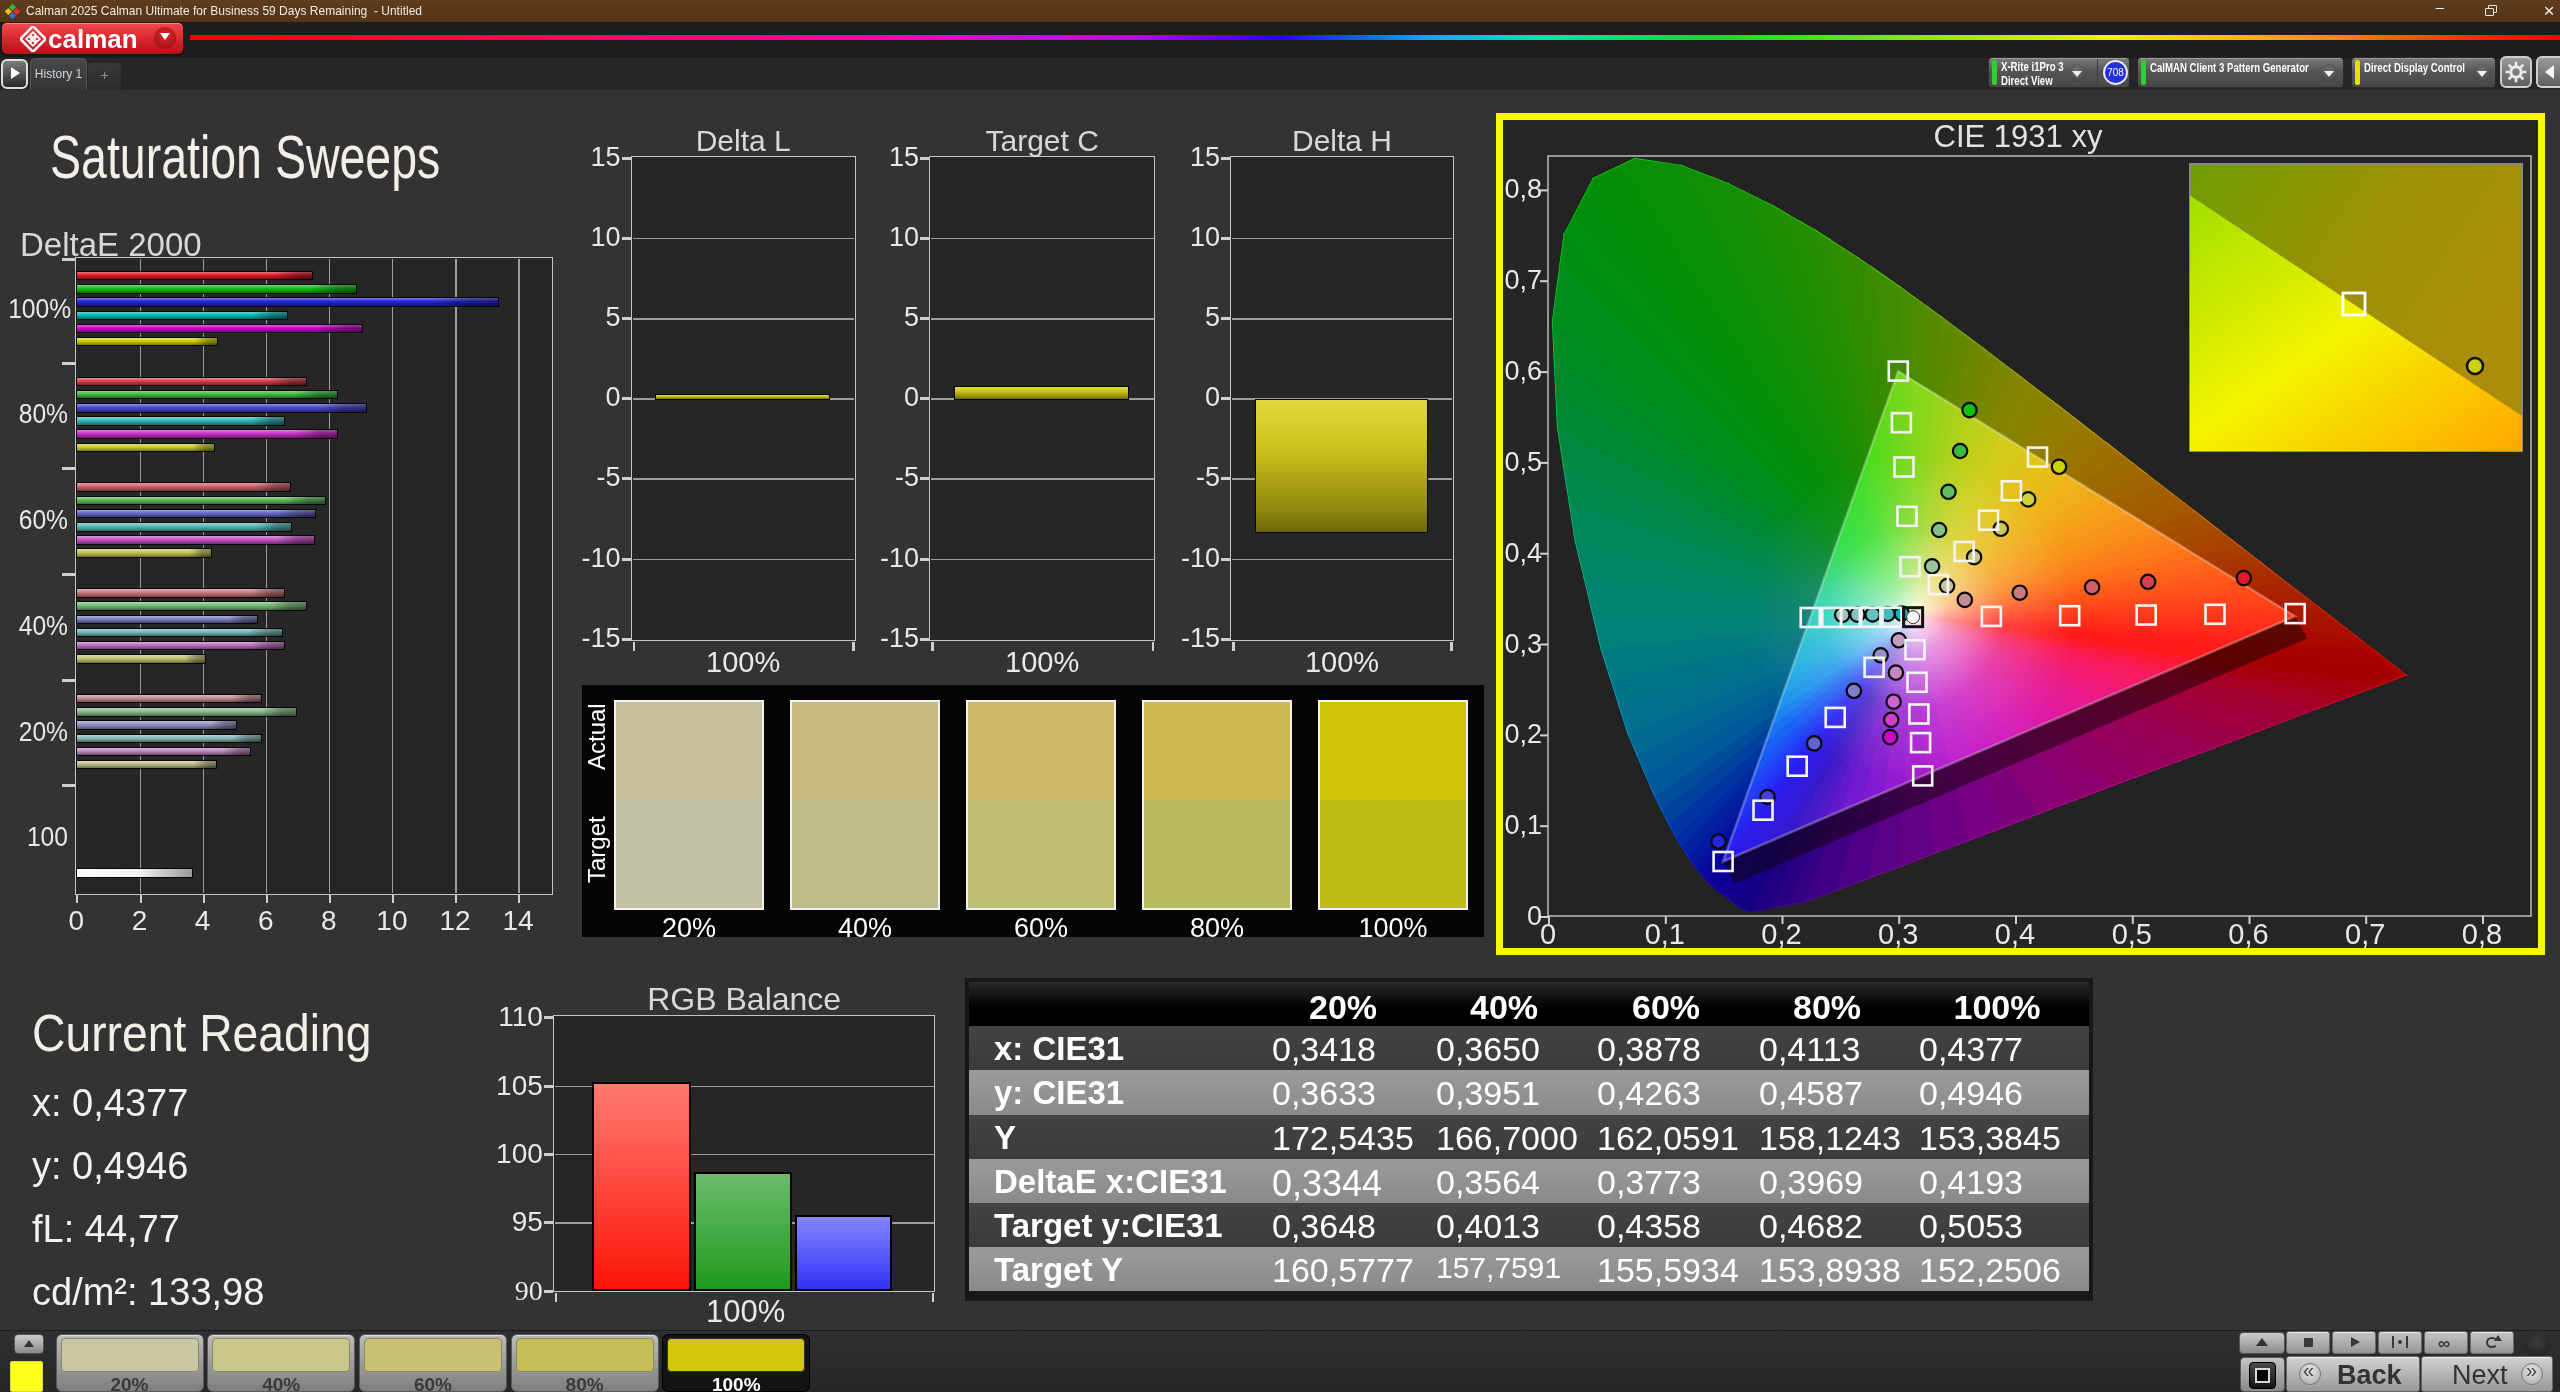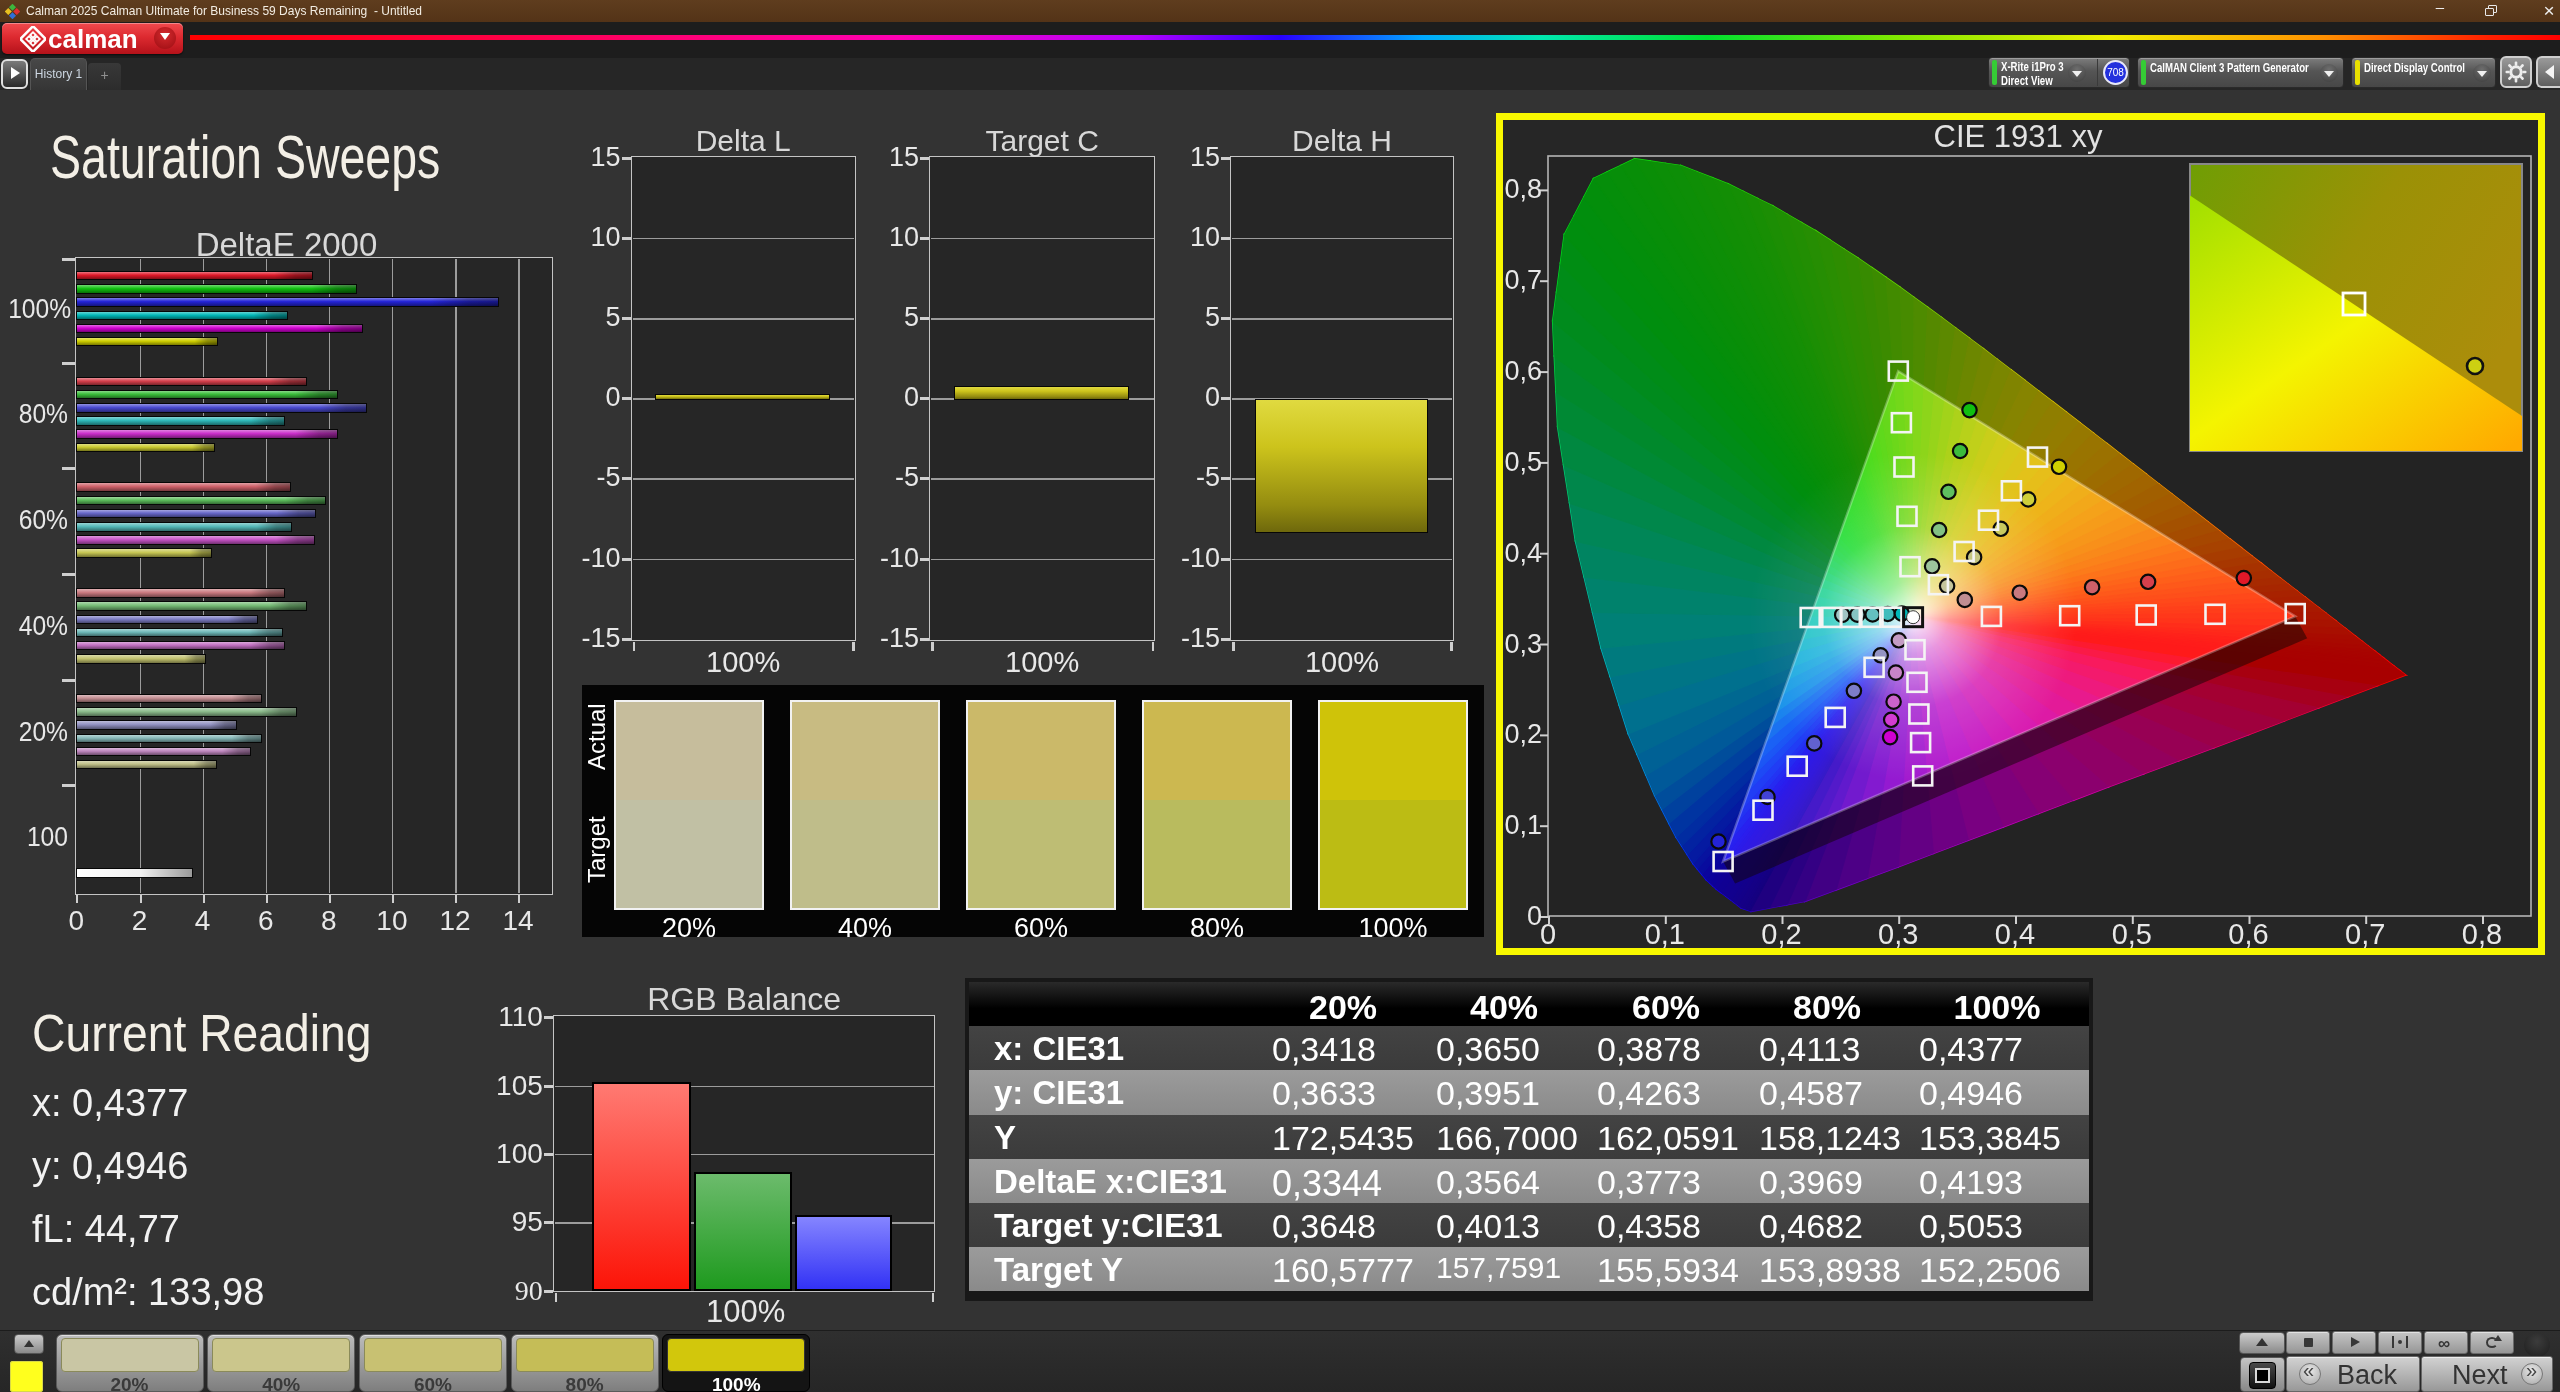--- a/index.html
+++ b/index.html
@@ -71,21 +71,21 @@
       <rect x="9.7" y="0.5" width="2.6" height="4.2" rx="1" transform="rotate(180 11 11)"></rect>
       <rect x="9.7" y="0.5" width="2.6" height="4.2" rx="1" transform="rotate(225 11 11)"></rect>
       <rect x="9.7" y="0.5" width="2.6" height="4.2" rx="1" transform="rotate(270 11 11)"></rect>
       <rect x="9.7" y="0.5" width="2.6" height="4.2" rx="1" transform="rotate(315 11 11)"></rect>
     </g>
   </svg>
 <div style="position:absolute;left:2536px;top:56px;width:24px;height:32px;border-radius:6px 0 0 6px;background:linear-gradient(180deg,#9a9a9a,#5e5e5e);border:2px solid #cfcfcf;border-right:none;"></div>
 <div style="position:absolute;left:2545px;top:65px;width:0;height:0;border-top:7px solid transparent;border-bottom:7px solid transparent;border-right:9px solid #f5f5f5;"></div>
 <div style="position:absolute;left:50px;top:121px;font-size:62px;letter-spacing:0px;color:#f3efe6;transform:scaleX(0.75);transform-origin:left top;white-space:nowrap;">Saturation Sweeps</div>
 <div style="position:absolute;left:74.8px;top:257.2px;width:478.1px;height:637.4px;background:#262626;border:1.6px solid #c4c4c4;"></div>
-<div style="position:absolute;left:20.0px;top:226px;width:533px;text-align:center;font-size:33px;color:#d8d8d8;">DeltaE 2000</div>
+<div style="position:absolute;left:20.0px;top:226px;width:533px;text-align:left;font-size:33px;color:#d8d8d8;">DeltaE 2000</div>
 <div style="position:absolute;left:139.5px;top:258.8px;width:1.6px;height:634.2px;background:#9c9c9c;"></div>
 <div style="position:absolute;left:202.6px;top:258.8px;width:1.6px;height:634.2px;background:#9c9c9c;"></div>
 <div style="position:absolute;left:265.7px;top:258.8px;width:1.6px;height:634.2px;background:#9c9c9c;"></div>
 <div style="position:absolute;left:328.8px;top:258.8px;width:1.6px;height:634.2px;background:#9c9c9c;"></div>
 <div style="position:absolute;left:391.9px;top:258.8px;width:1.6px;height:634.2px;background:#9c9c9c;"></div>
 <div style="position:absolute;left:455.0px;top:258.8px;width:1.6px;height:634.2px;background:#9c9c9c;"></div>
 <div style="position:absolute;left:518.1px;top:258.8px;width:1.6px;height:634.2px;background:#9c9c9c;"></div>
 <div style="position:absolute;left:76.4px;top:895.0px;width:2px;height:8px;background:#cfcfcf;"></div>
 <div style="position:absolute;left:56.4px;top:905px;width:40px;text-align:center;font-size:28px;color:#e8e8e8;">0</div>
 <div style="position:absolute;left:139.5px;top:895.0px;width:2px;height:8px;background:#cfcfcf;"></div>
@@ -617,16 +617,16 @@
 <div style="position:absolute;left:2351px;top:1337px;width:0;height:0;border-top:5.5px solid transparent;border-bottom:5.5px solid transparent;border-left:9px solid #383838;"></div>
 <div style="position:absolute;left:2392px;top:1336px;width:16px;height:12px;border-left:2px solid #383838;border-right:2px solid #383838;"></div>
 <div style="position:absolute;left:2398px;top:1340px;width:4px;height:4px;background:#383838;border-radius:50%;"></div>
 <div style="position:absolute;left:2438px;top:1334px;font-size:17px;font-weight:bold;color:#383838;">∞</div>
 <div style="position:absolute;left:2486px;top:1337px;width:12px;height:11px;border:2.2px solid #383838;border-radius:50%;border-right-color:transparent;"></div>
 <div style="position:absolute;left:2494px;top:1335px;width:0;height:0;border-left:4px solid transparent;border-right:4px solid transparent;border-bottom:6px solid #383838;"></div>
 <div style="position:absolute;left:2524px;top:1333px;width:26px;height:24px;border-radius:50%;background:radial-gradient(circle at 50% 35%,#3c3c3c,#1d1d1d);"></div>
 <div style="position:absolute;left:2286px;top:1356px;width:134px;height:36px;border-radius:3px;background:linear-gradient(180deg,#d2d2d2,#989898);border:1px solid #666;box-shadow:inset 0 1px 0 rgba(255,255,255,.6);"></div>
 <div style="position:absolute;left:2299px;top:1363px;width:22px;height:22px;border-radius:50%;background:radial-gradient(circle at 50% 35%,#e8e8e8,#a8a8a8);border:1px solid #777;"></div>
 <div style="position:absolute;left:2303px;top:1359px;font-size:20px;color:#444;">«</div>
-<div style="position:absolute;left:2337px;top:1360px;font-size:27px;color:#333;">Back</div>
+<div style="position:absolute;left:2337px;top:1360px;font-size:27px;color:#333;font-weight:bold;">Back</div>
 <div style="position:absolute;left:2421px;top:1356px;width:132px;height:36px;border-radius:3px;background:linear-gradient(180deg,#d2d2d2,#989898);border:1px solid #666;box-shadow:inset 0 1px 0 rgba(255,255,255,.6);"></div>
 <div style="position:absolute;left:2452px;top:1360px;font-size:27px;color:#333;">Next</div>
 <div style="position:absolute;left:2521px;top:1363px;width:22px;height:22px;border-radius:50%;background:radial-gradient(circle at 50% 35%,#e8e8e8,#a8a8a8);border:1px solid #777;"></div>
 <div style="position:absolute;left:2526px;top:1359px;font-size:20px;color:#444;">»</div>
 </body></html>

